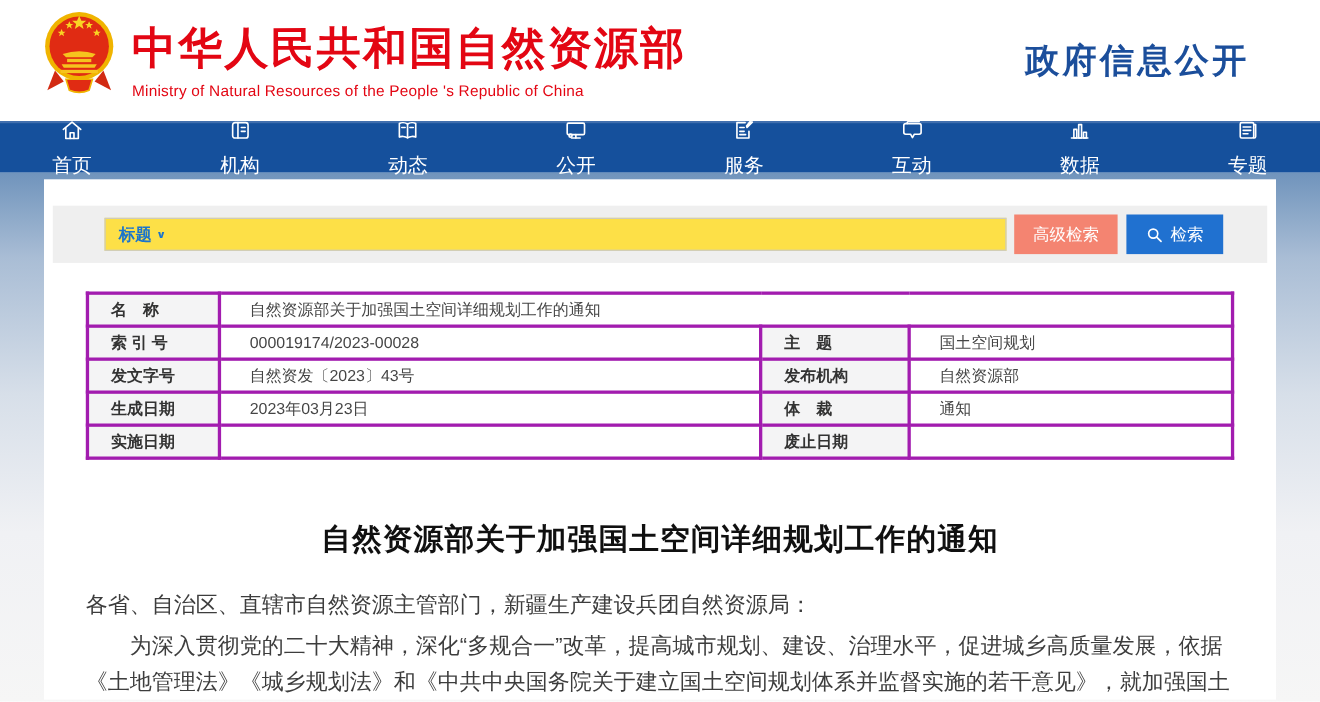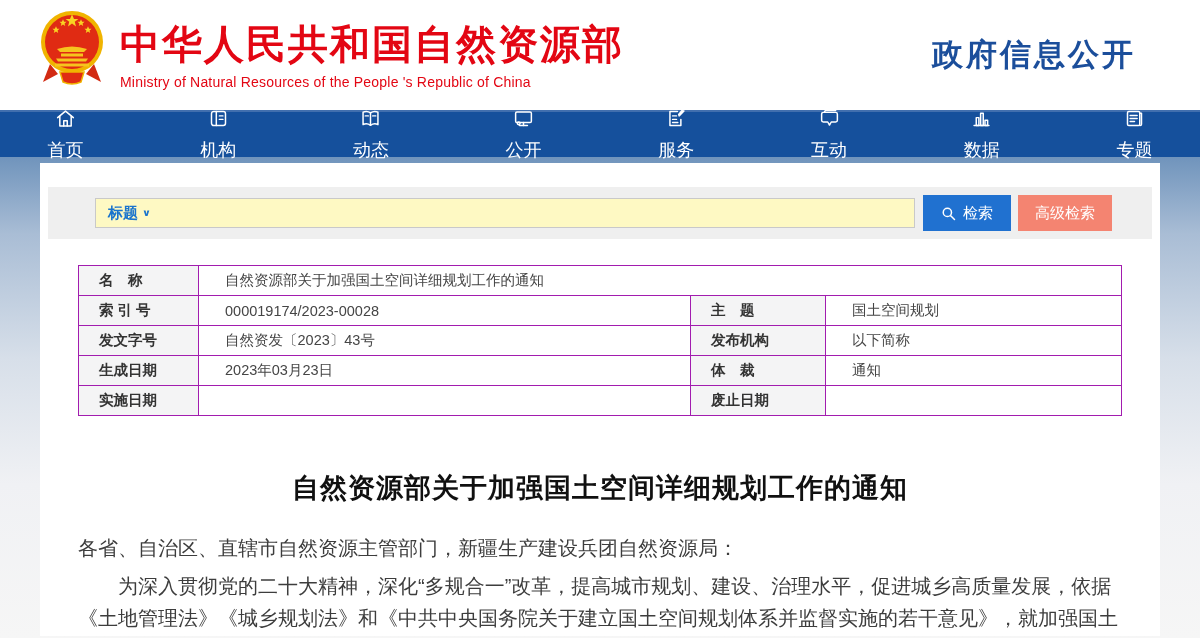--- a/index.html
+++ b/index.html
@@ -19,32 +19,32 @@
   .nav-inner { width:1105px; margin:0 auto; height:45px; display:flex; justify-content:space-between; align-items:center; }
   .nav-item { display:flex; align-items:center; gap:9px; color:#fff; font-size:18px; text-decoration:none; cursor:pointer;flex-direction:column; }
   .nav-item svg { width:21px; height:21px; stroke:#fff; fill:none; stroke-width:1.7; stroke-linecap:round; stroke-linejoin:round; }
 
   
   .main { height:481px; background:linear-gradient(180deg,#7094bc 0%,#a9bdd5 16%,#d7dfe9 42%,#f0f1f4 68%,#f6f6f6 100%); }
   .panel { width:1120px; height:473px; margin:0 auto; position:relative; top:6px; background:#fff; padding-top:24px; }
 
   
   .search-bar { margin:0 8px; background:#efefef; height:52px; display:flex; align-items:center; padding:0 40px 0 47px; }
-  .search-box { flex:1; height:30px; background:#fef9c3; border:1px solid #c9c9c9; display:flex; align-items:center; padding:0 12px; }
+  .search-box { flex:1; height:30px; background:#fde047; border:1px solid #c9c9c9; display:flex; align-items:center; padding:0 12px; }
   .field-select { display:flex; align-items:center; gap:4px; color:#1a74cd; font-weight:bold; font-size:15px; cursor:pointer; white-space:nowrap; }
   .caret { font-size:11px; font-weight:bold; transform:scaleY(.85); }
   .search-input { flex:1; height:100%; border:none; outline:none; background:transparent; font-size:14px; margin-left:8px; }
   .btn { height:36px; border:none; color:#fff; font-size:15px; cursor:pointer; display:flex; align-items:center; justify-content:center; font-family:inherit; }
   .btn-search { width:88px; background:#2071d0; margin-left:8px; gap:7px; }
   .btn-search svg { width:15px; height:15px; stroke:#fff; fill:none; stroke-width:2; stroke-linecap:round; }
   .btn-adv { width:94px; background:#f48471; margin-left:7px; }
 
   
   .meta-table { width:1044px; margin:26px auto 0; border-collapse:collapse; table-layout:fixed; }
-  .meta-table td { border:1px solid #a21caf; height:30px; font-size:14.5px; }
+  .meta-table td { border:3px solid #a21caf; height:30px; font-size:14.5px; }
   .meta-table td.lbl { background:#f4f4f5; font-weight:bold; color:#333; padding-left:20px; }
   .meta-table td.val { padding-left:26px; color:#454545; }
   .c1 { width:120px; } .c2 { width:492px; } .c3 { width:135px; }
 
   
   .doc-title { margin-top:54px; text-align:center; font-size:27px; font-weight:bold; color:#101010; letter-spacing:1px; }
   .doc-body { margin:26px 38px 0; font-size:20px; line-height:32px; color:#3d3d3d; }
   .doc-body p { margin-bottom:6px; }
   .doc-body p.indent { text-indent:2em; }
 </style>
@@ -158,28 +158,28 @@
   <div class="panel">
 
     <div class="search-bar">
       <div class="search-box">
         <span class="field-select">
           <span>标题</span>
           <span class="caret">∨</span>
         </span>
         <input class="search-input" type="text" value="" style="">
       </div>
+      <button class="btn btn-adv">高级检索</button>
       <button class="btn btn-search">
         <svg viewBox="0 0 20 20">
             <circle cx="8.5" cy="8.5" r="5.5"></circle>
             <line x1="13" y1="13" x2="18" y2="18"></line>
           </svg>
         <span>检索</span>
       </button>
-      <button class="btn btn-adv">高级检索</button>
     </div>
 
     <table class="meta-table">
       <colgroup>
           <col class="c1">
           <col class="c2">
           <col class="c3">
           <col>
         </colgroup>
       <tbody>
@@ -190,21 +190,21 @@
       <tr>
         <td class="lbl">索 引 号</td>
         <td class="val">000019174/2023-00028</td>
         <td class="lbl">主　题</td>
         <td class="val">国土空间规划</td>
       </tr>
       <tr>
         <td class="lbl">发文字号</td>
         <td class="val">自然资发〔2023〕43号</td>
         <td class="lbl">发布机构</td>
-        <td class="val">以下简称</td>
+        <td class="val">自然资源部</td>
       </tr>
       <tr>
         <td class="lbl">生成日期</td>
         <td class="val">2023年03月23日</td>
         <td class="lbl">体　裁</td>
         <td class="val">通知</td>
       </tr>
       <tr>
         <td class="lbl">实施日期</td>
         <td class="val"></td>

